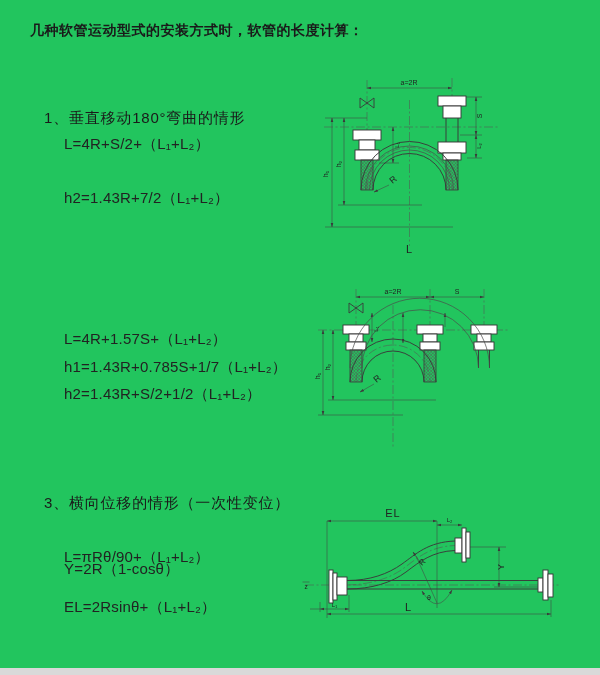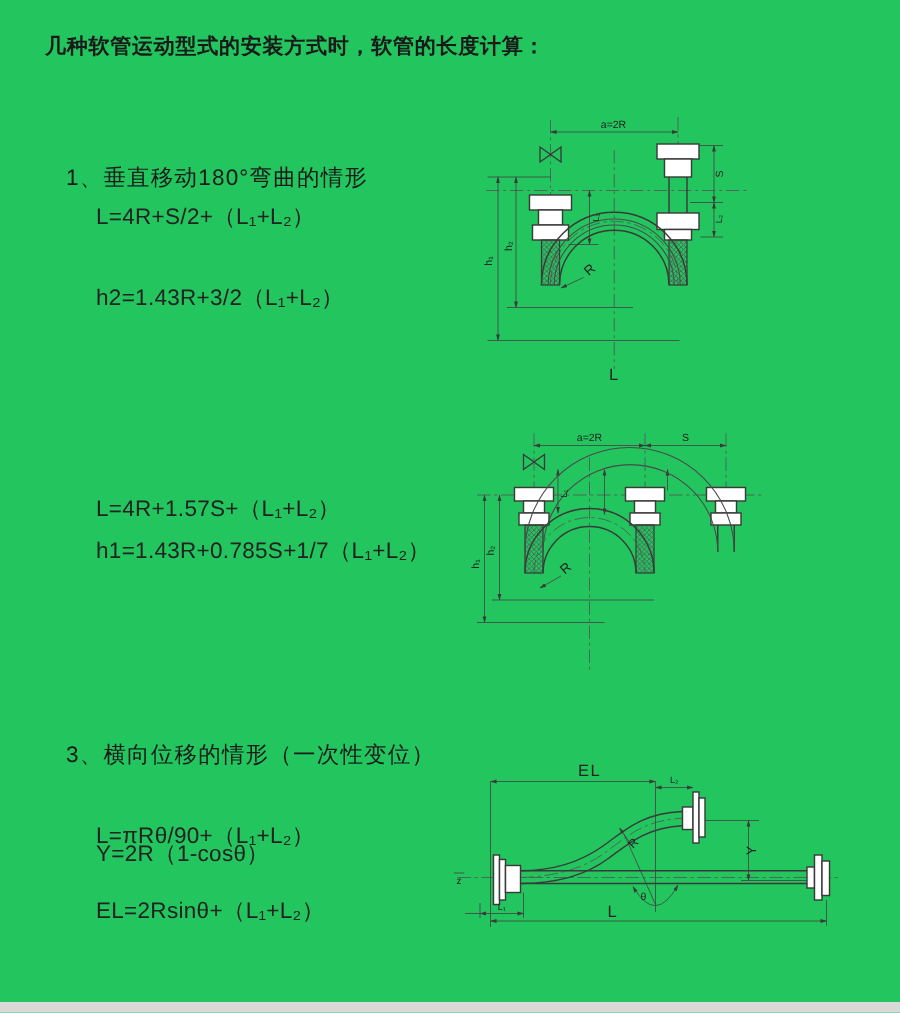--- a/index.html
+++ b/index.html
@@ -33,24 +33,25 @@
 </style>
 </head>
 <body>
 
 <div class="page">
 
   <div class="title">几种软管运动型式的安装方式时，软管的长度计算：</div>
 
   <div class="sec-heading" style="left:44px;top:109px">1、垂直移动180°弯曲的情形</div>
   <div class="formula" style="left:64px;top:135px">L=4R+S/2+（L₁+L₂）</div>
-  <div class="formula" style="left:64px;top:189px">h2=1.43R+3/2（L₁+L₂）</div>
+  <div class="formula" style="left:64px;top:189px">h2=1.43R+7/2（L₁+L₂）</div>
 
   <div class="formula" style="left:64px;top:330px">L=4R+1.57S+（L₁+L₂）</div>
   <div class="formula" style="left:64px;top:358px">h1=1.43R+0.785S+1/7（L₁+L₂）</div>
+  <div class="formula" style="left:64px;top:385px">h2=1.43R+S/2+1/2（L₁+L₂）</div>
 
   <div class="sec-heading" style="left:44px;top:494px">3、横向位移的情形（一次性变位）</div>
   <div class="formula" style="left:64px;top:548px">L=πRθ/90+（L₁+L₂）</div>
   <div class="formula" style="left:64px;top:560px">Y=2R（1-cosθ）</div>
   <div class="formula" style="left:64px;top:598px">EL=2Rsinθ+（L₁+L₂）</div>
 
   <svg class="diagram" style="left:310px;top:72px" width="285" height="190" viewBox="0 0 285 190">
     <defs>
       <marker id="ar1" viewBox="0 0 12 8" refX="11" refY="4" markerWidth="8" markerHeight="5.5" orient="auto-start-reverse">
         <path d="M0,0.5 L12,4 L0,7.5 z" fill="#3a3a3a"></path>

